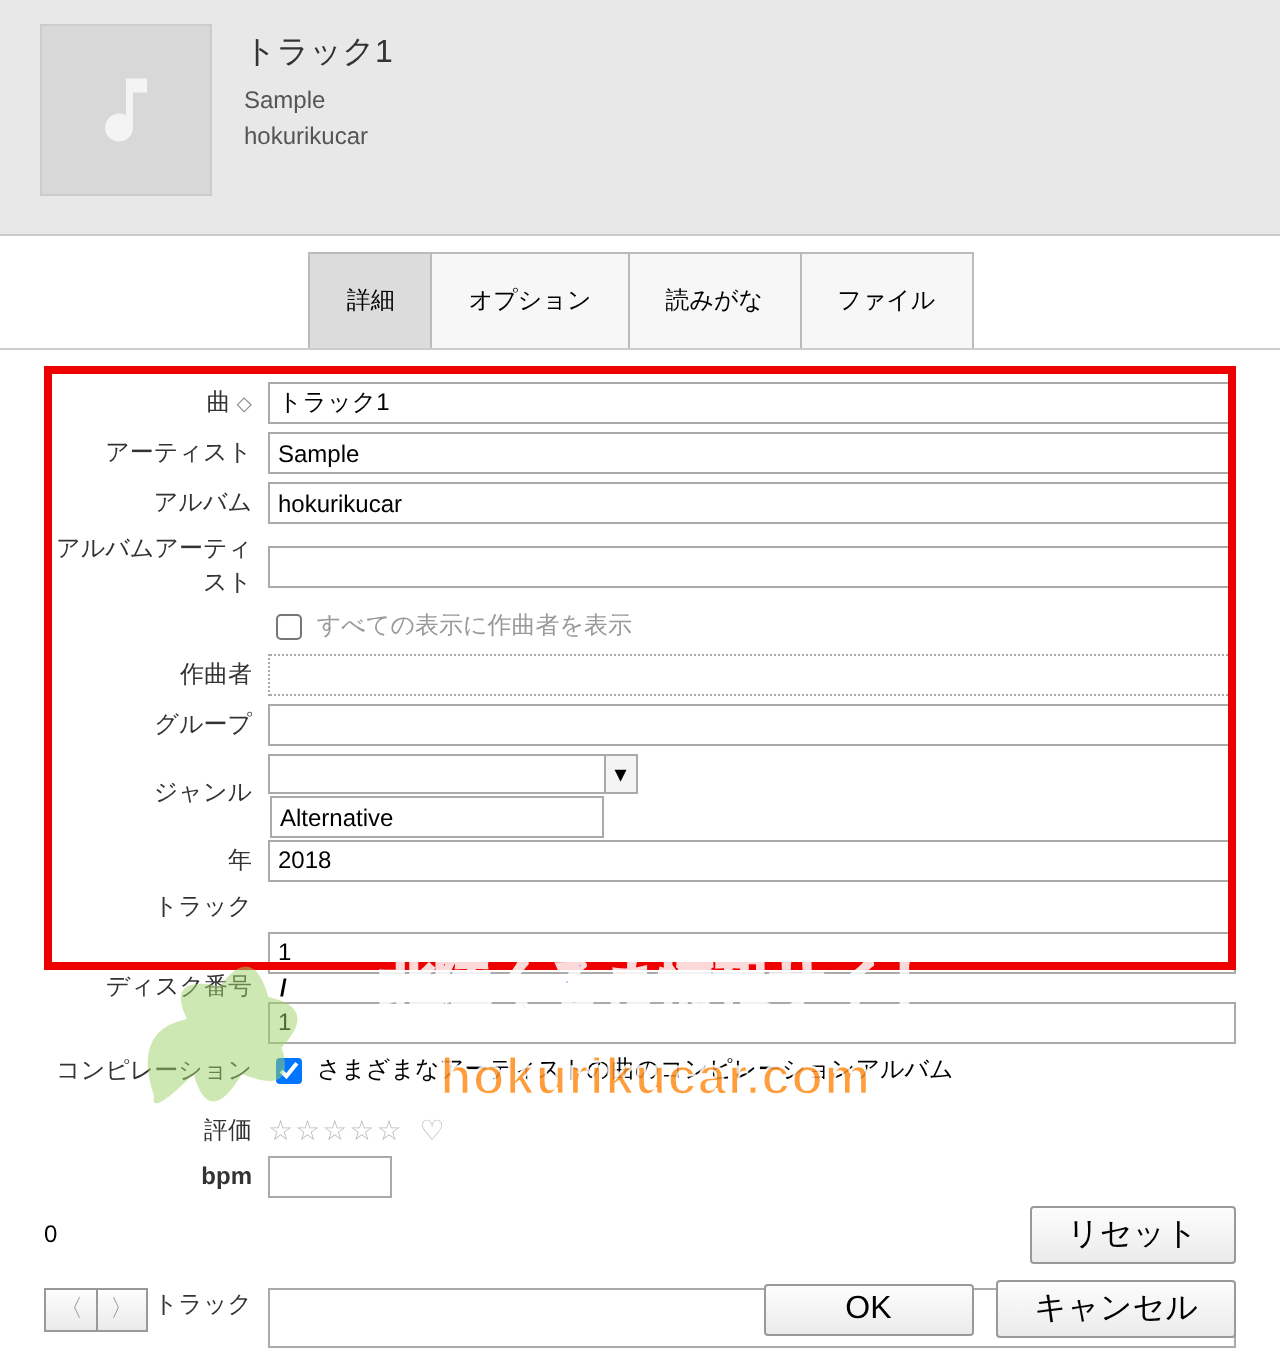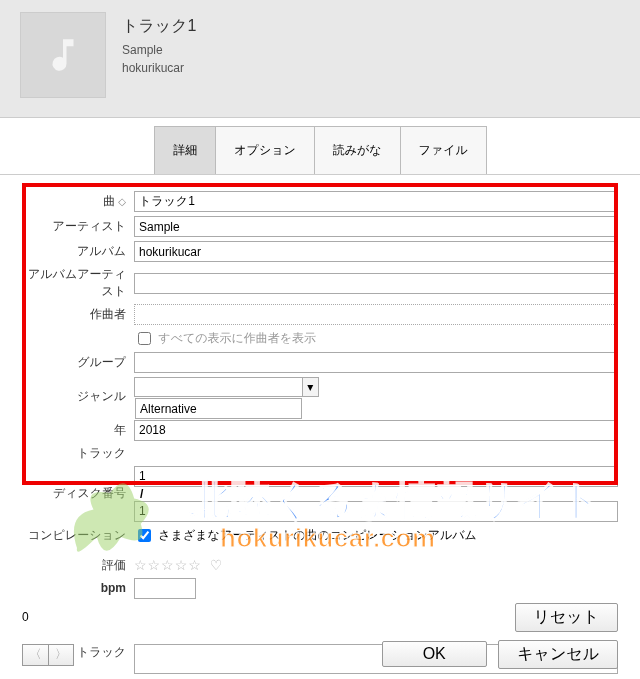--- a/index.html
+++ b/index.html
@@ -141,21 +141,21 @@
   .wm-logo {
     position: absolute;
     left: 45px; top: 285px;
     width: 130px; height: 110px;
     opacity: 0.5;
     pointer-events: none;
   }
   .wm-text1 {
     position: absolute;
     left: 190px; top: 298px;
-    font-size: 41px;
+    font-size: 28px;
     font-weight: 900;
     color: #3b82f6;
     -webkit-text-stroke: 1.5px #fff;
     letter-spacing: -0.5px;
     opacity: 0.85;
     pointer-events: none;
   }
   .wm-text2 {
     position: absolute;
     left: 220px; top: 348px;
@@ -211,29 +211,29 @@
   </div>
   <div class="row">
     <div class="label">アルバム</div>
     <div class="input"><input type="text" value="hokurikucar" style=""></div>
   </div>
   <div class="row">
     <div class="label">アルバムアーティスト</div>
     <div class="input"><input type="text" value="" style=""></div>
   </div>
   <div class="row">
-    <div class="label">作曲者</div>
-    <div class="input"><input type="text" style="border-style: dotted;" value=""></div>
-  </div>
-  <div class="row">
     <div class="label"></div>
     <div class="input" style="color:#999;">
       <input type="checkbox" class="chk" style="">
       <span>すべての表示に作曲者を表示</span>
     </div>
+  </div>
+  <div class="row">
+    <div class="label">作曲者</div>
+    <div class="input"><input type="text" style="border-style: dotted;" value=""></div>
   </div>
   <div class="row">
     <div class="label">グループ</div>
     <div class="input"><input type="text" value="" style=""></div>
   </div>
   <div class="row">
     <div class="label">ジャンル</div>
     <div class="input">
       <div class="genre-select">
         <input type="text" value="Alternative" style="">

